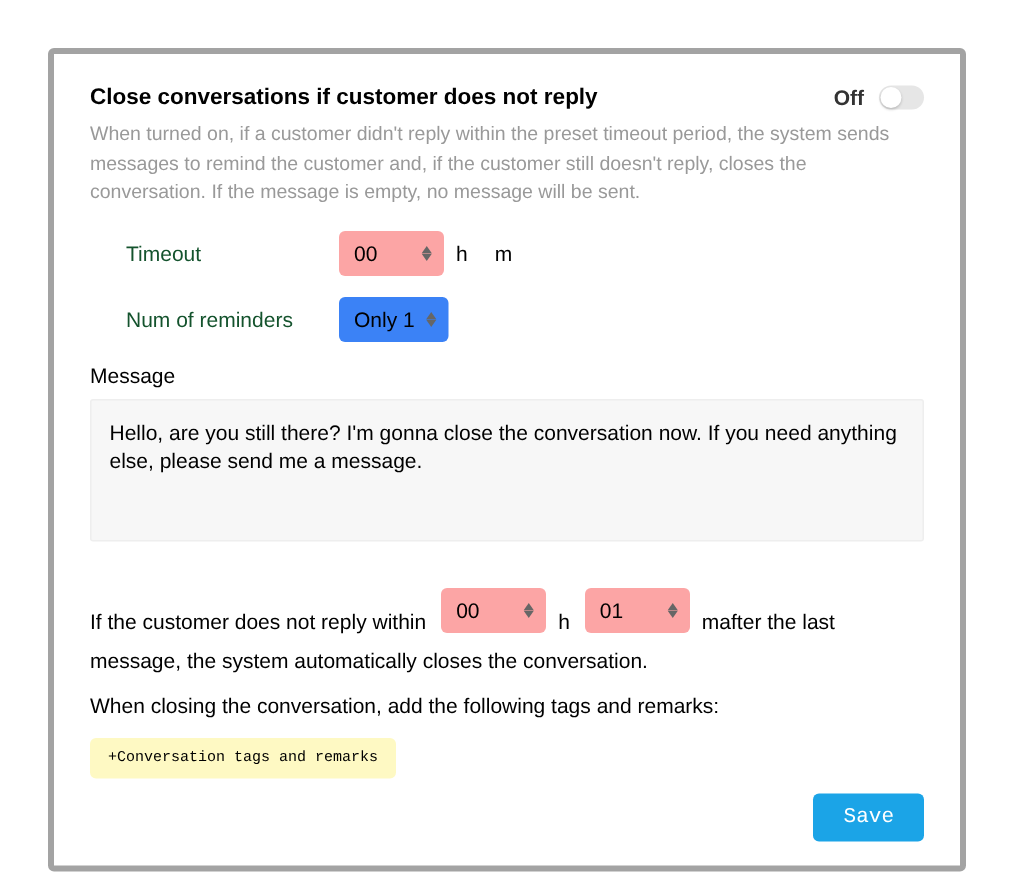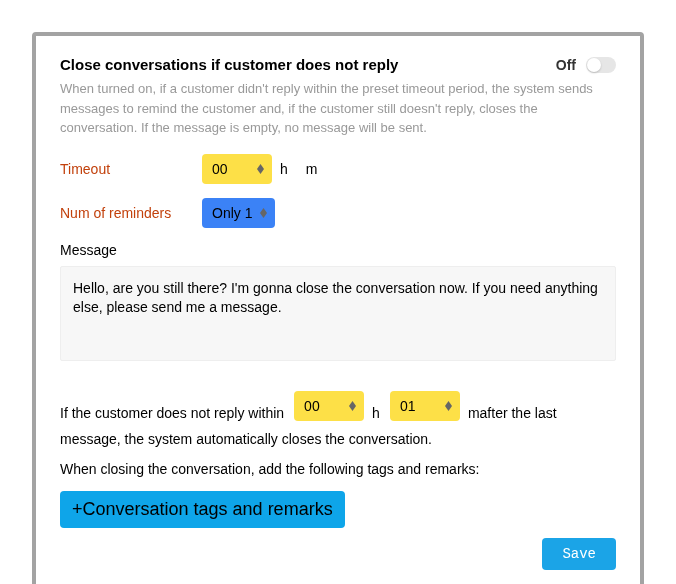--- a/index.html
+++ b/index.html
@@ -65,26 +65,27 @@
       line-height: 1.5;
       margin-bottom: 16px;
     }
     .form-row {
       display: flex;
       align-items: center;
       margin-bottom: 14px;
     }
     .form-label {
       font-size: 14px;
-      color: #c2410c;
+      color: #14532d;
       width: 142px;
       flex-shrink: 0;
+      margin-left: 24px;
     }
     .stepper {
-      background: #fde047;
+      background: #fca5a5;
       border-radius: 4px;
       width: 70px;
       height: 30px;
       display: flex;
       align-items: center;
       justify-content: space-between;
       padding: 0 8px 0 10px;
       cursor: pointer;
     }
     .stepper-val {
@@ -142,30 +143,30 @@
       color: #000;
       margin-top: 26px;
       margin-bottom: 10px;
     }
     .inline-text-2 {
       font-size: 14px;
       color: #000;
       margin-bottom: 14px;
     }
     .tags-btn {
-      background: #0ea5e9;
+      background: #fef9c3;
       border: none;
       border-radius: 4px;
       padding: 8px 12px;
-      font-size: 18px;
-      color: #000;
-      cursor: pointer;
-      display: flex;
-      align-items: center;
-      font-family: Liberation Sans, sans-serif;
+      font-size: 10px;
+      color: #000;
+      cursor: pointer;
+      display: flex;
+      align-items: center;
+      font-family: Liberation Mono, monospace;
     }
     .footer {
       display: flex;
       justify-content: flex-end;
       margin-top: 10px;
     }
     .save-btn {
       background: #1ba4e7;
       color: #fff;
       border: none;

